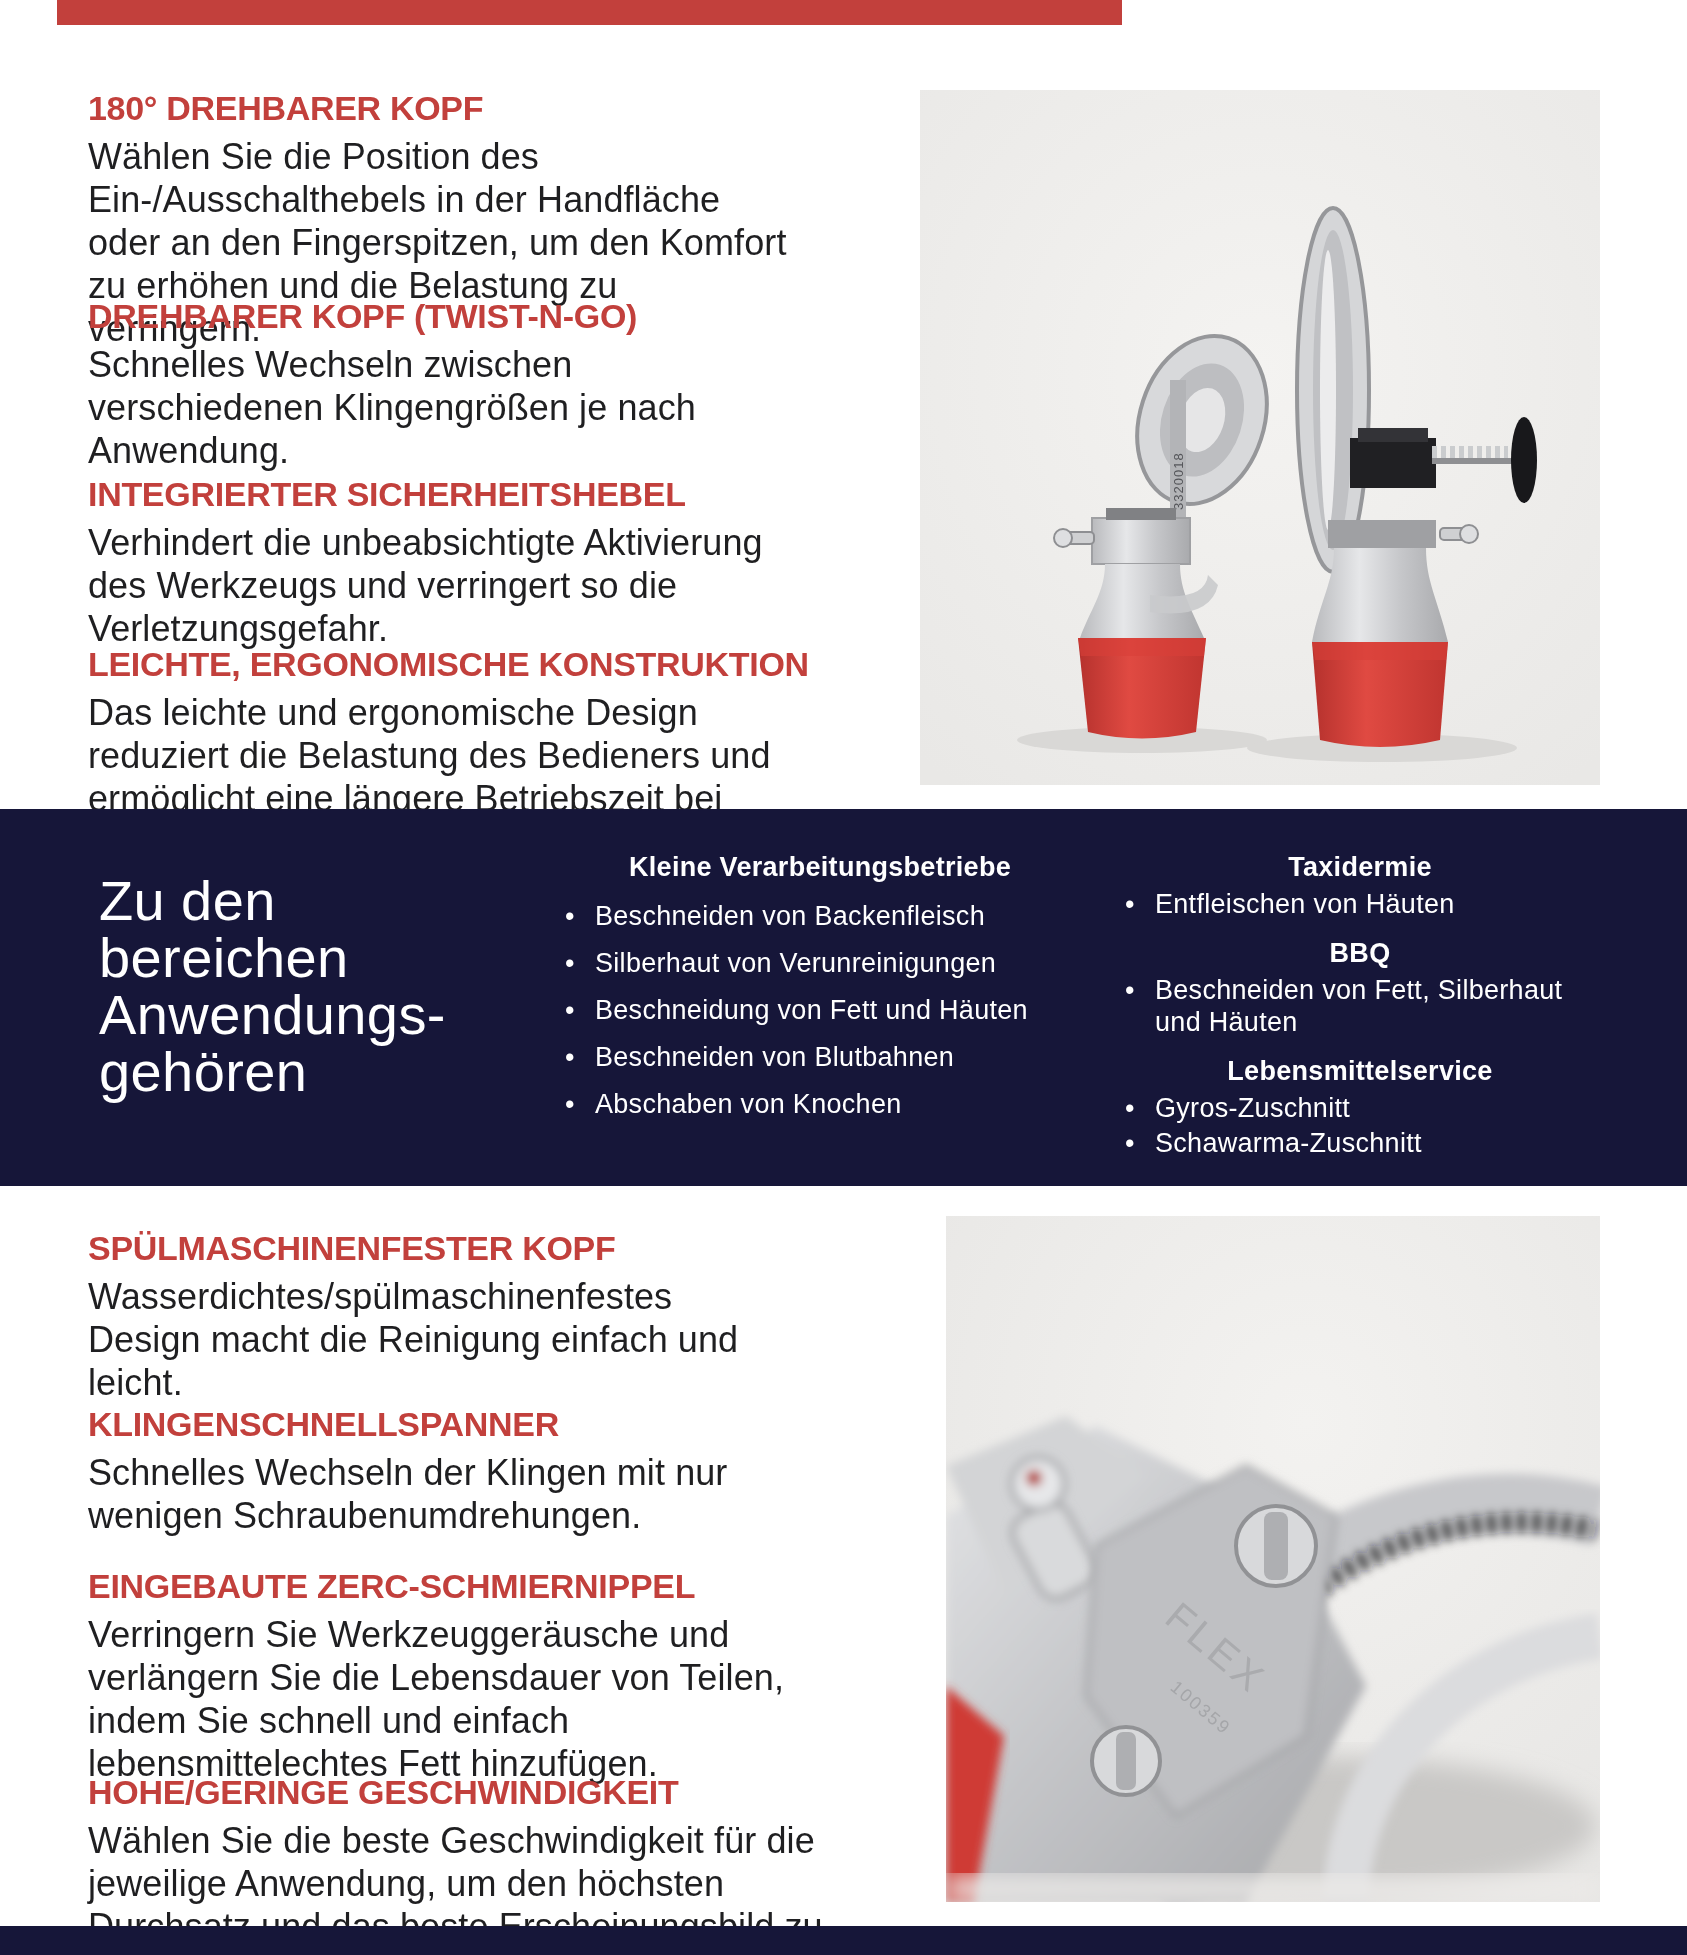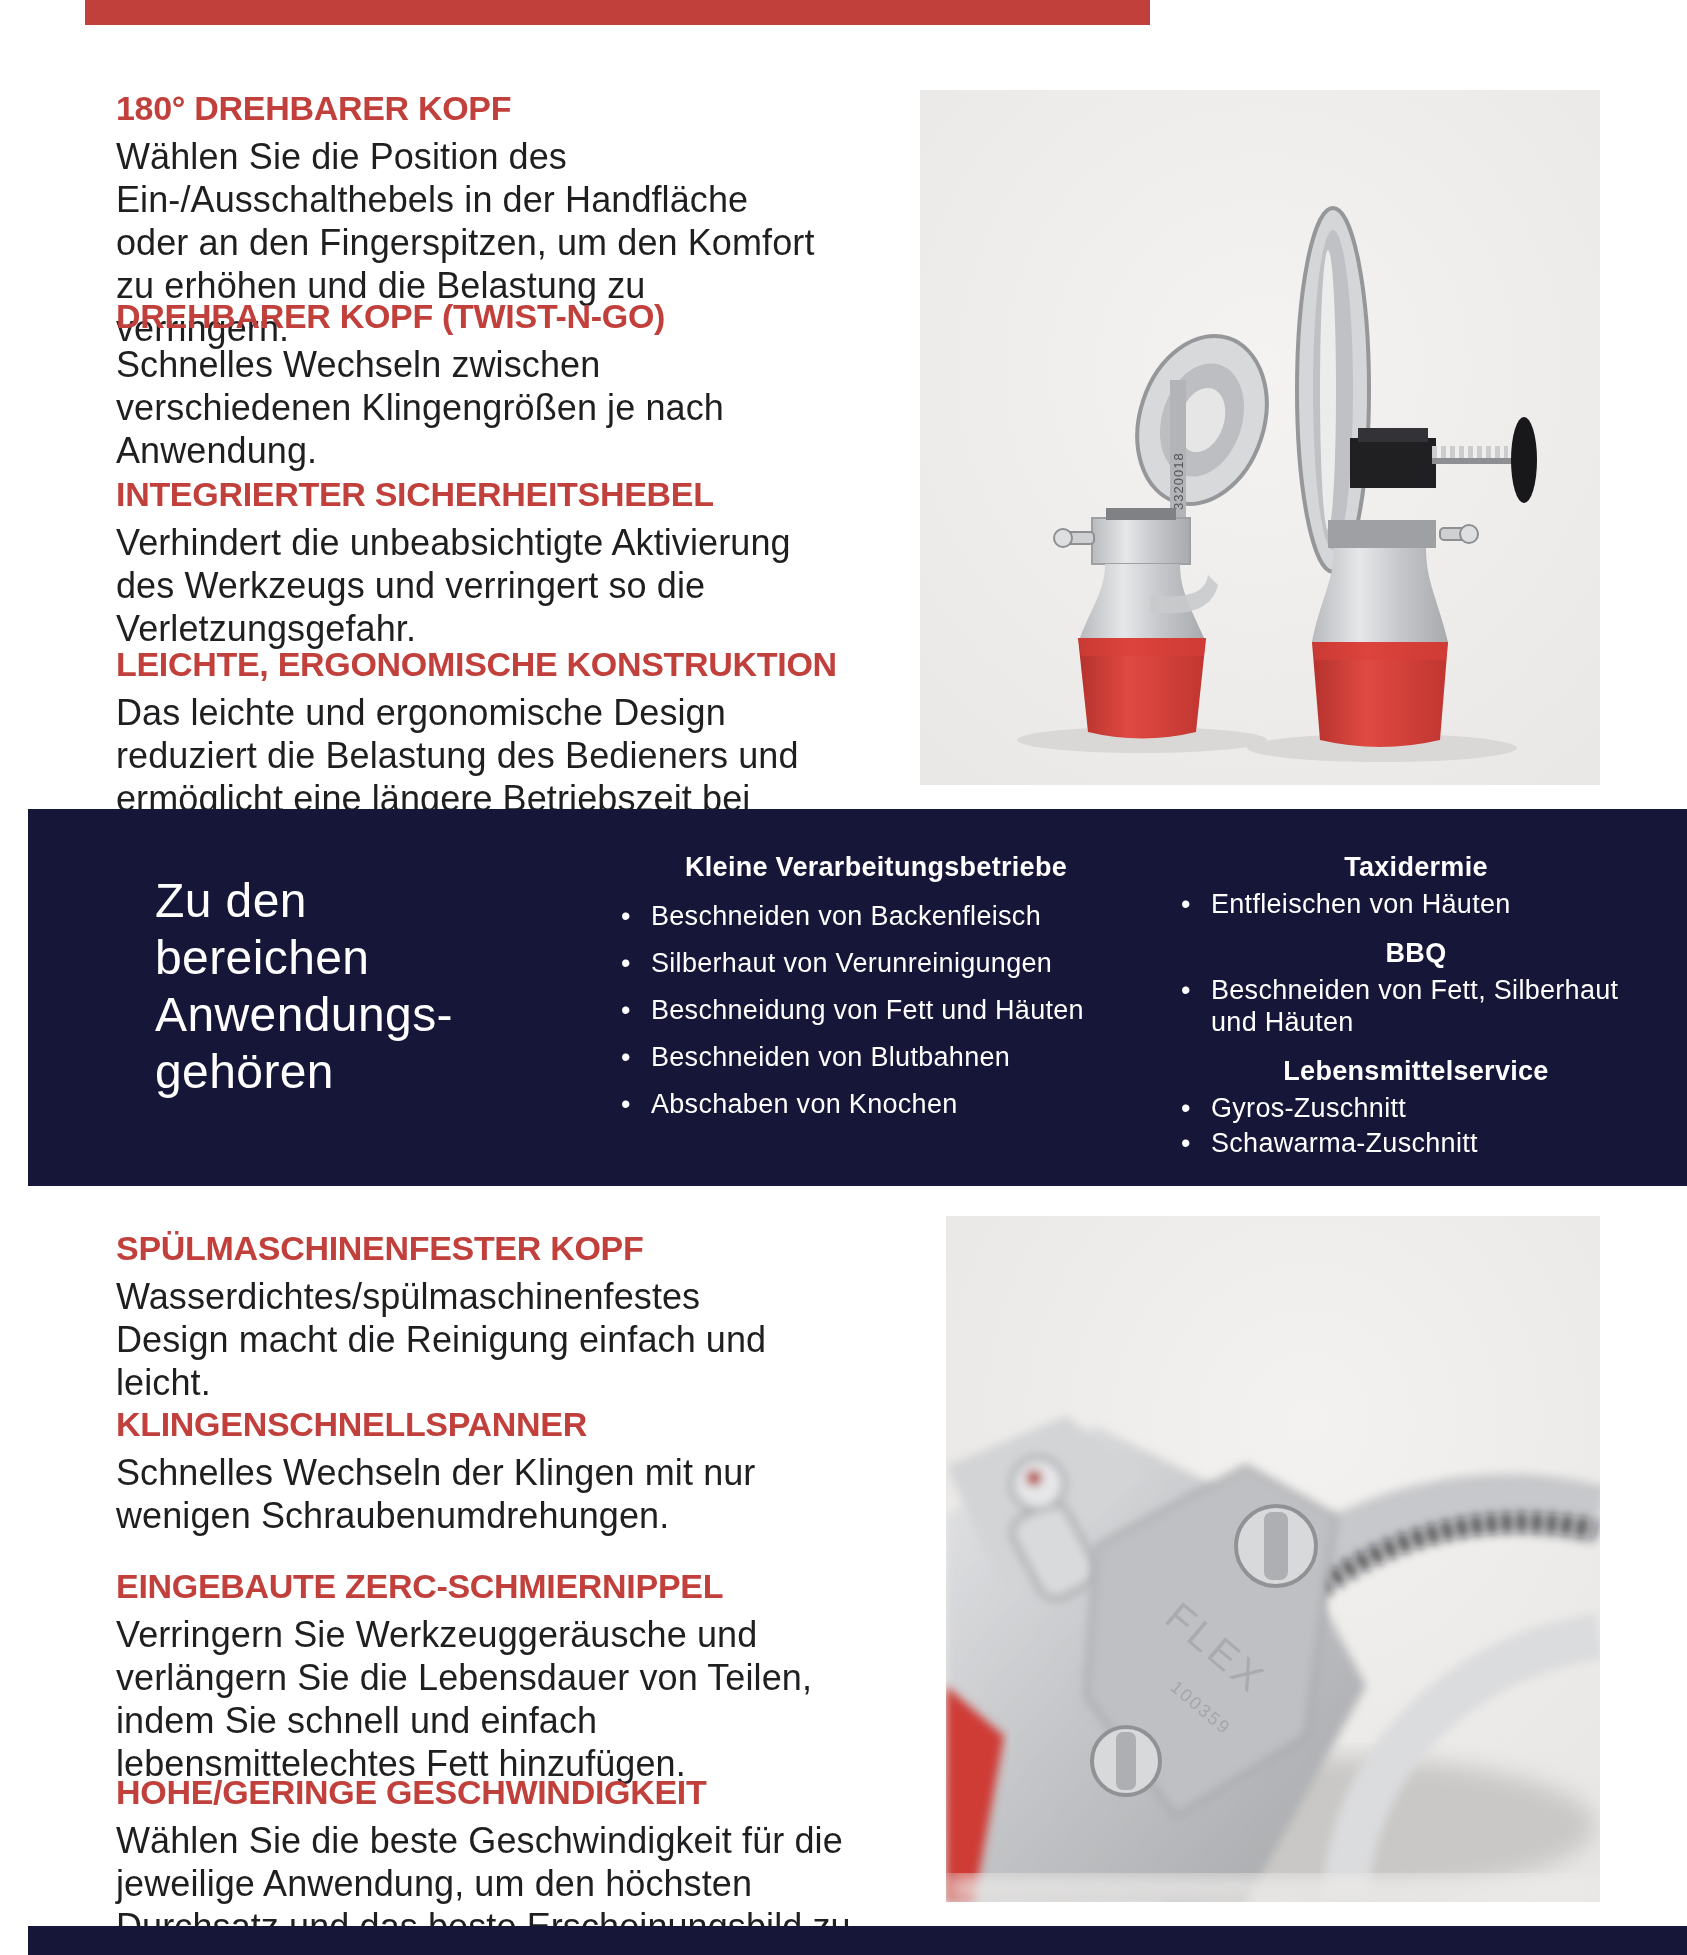--- a/index.html
+++ b/index.html
@@ -1,35 +1,35 @@
 <!DOCTYPE html>
 <html><head>
 <meta charset="utf-8">
 <style>
   html,body{margin:0;padding:0;background:#ffffff;}
   #page{
     position:relative;width:1687px;height:1955px;background:#ffffff;overflow:hidden;
     font-family:"Liberation Sans","DejaVu Sans",sans-serif;
   }
-  .abs{position:absolute;margin-left:28px;}
+  .abs{position:absolute;}
   
   #top-bar{left:57px;top:0;width:1065px;height:25px;background:#c2403c;}
   #bottom-bar{left:0;top:1926px;width:1687px;height:29px;background:#161639;}
   
   .feature{left:88px;}
   .feature h2{
     margin:0 0 7px 0;font-size:34px;line-height:40px;font-weight:800;
     color:#c2403c;letter-spacing:-0.3px;
   }
   .feature p{
     margin:0;font-size:36px;line-height:43px;color:#1f1f21;letter-spacing:0.1px;
   }
   
   #band{left:0;top:809px;width:1687px;height:377px;background:#161639;color:#ffffff;}
-  #band-title{left:99px;top:63px;font-size:48px;line-height:57px;font-weight:500;letter-spacing:0.4px;}
+  #band-title{left:99px;top:63px;font-size:56px;line-height:57px;font-weight:500;letter-spacing:0.4px;}
   .band-col{font-size:27px;letter-spacing:0.3px;}
   .band-col .hdr{font-weight:700;margin:0;line-height:32px;text-align:center;}
   .band-col ul{list-style:none;margin:0;padding:0;}
   .band-col li{display:flex;line-height:32px;}
   .dot{width:30px;flex:0 0 30px;}
   #col-mid{left:565px;top:42px;width:510px;}
   #col-mid .hdr{margin-bottom:17px;}
   #col-mid li{margin-bottom:15px;}
   #col-right{left:1125px;top:42px;width:470px;}
   #col-right .group{margin-bottom:17px;}

